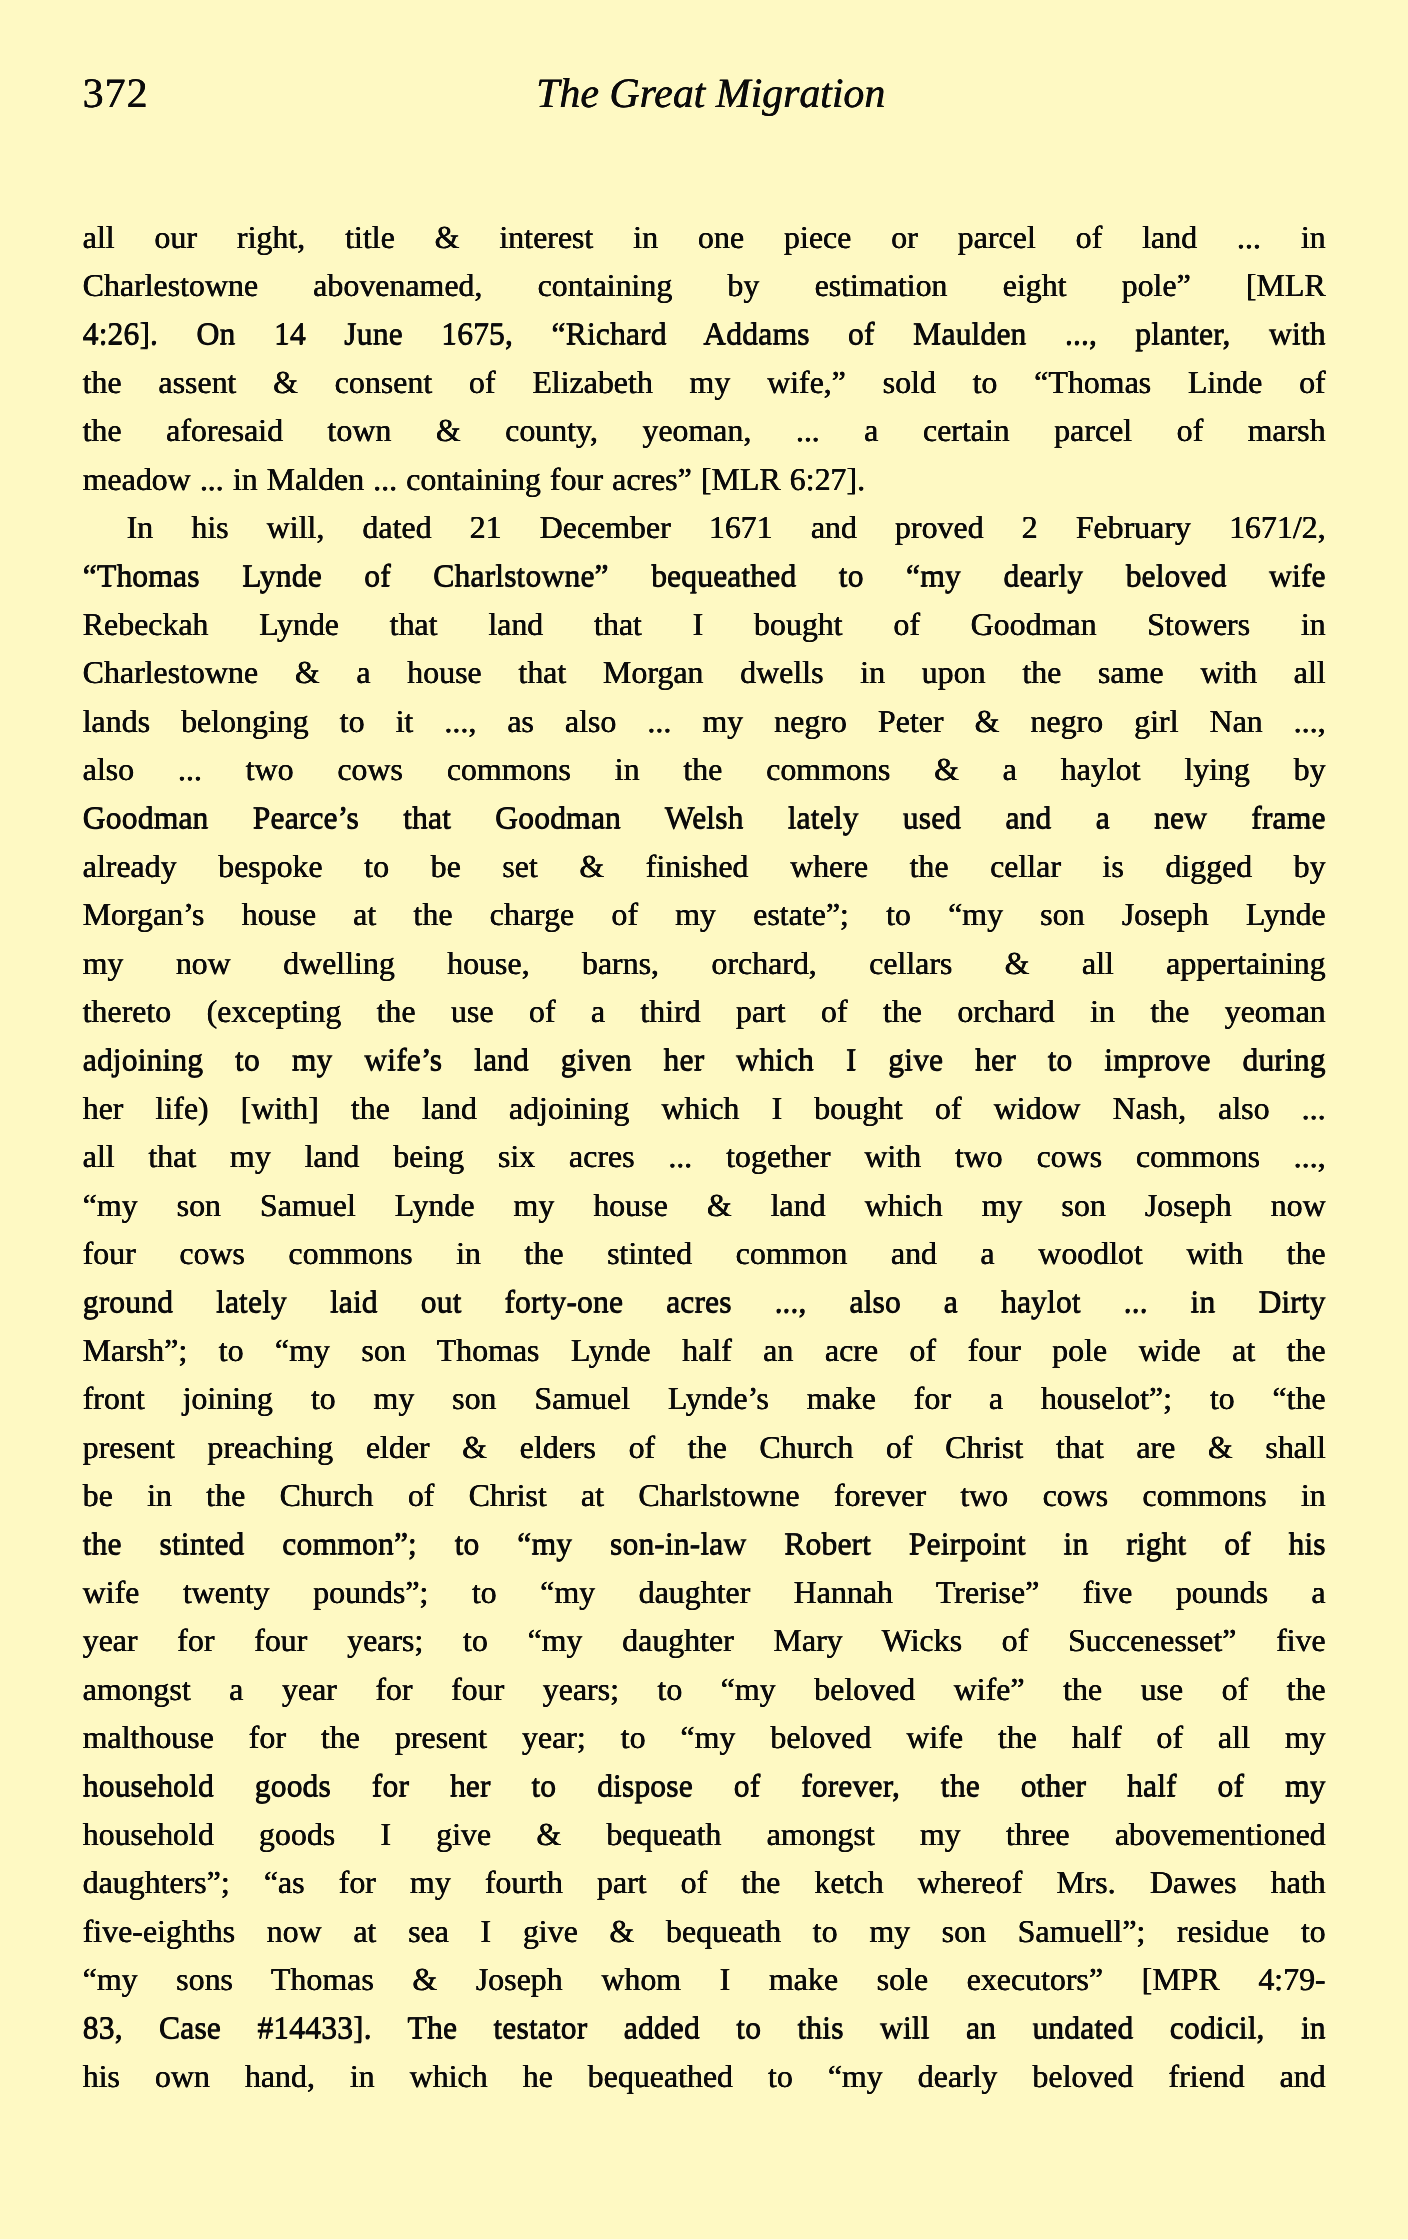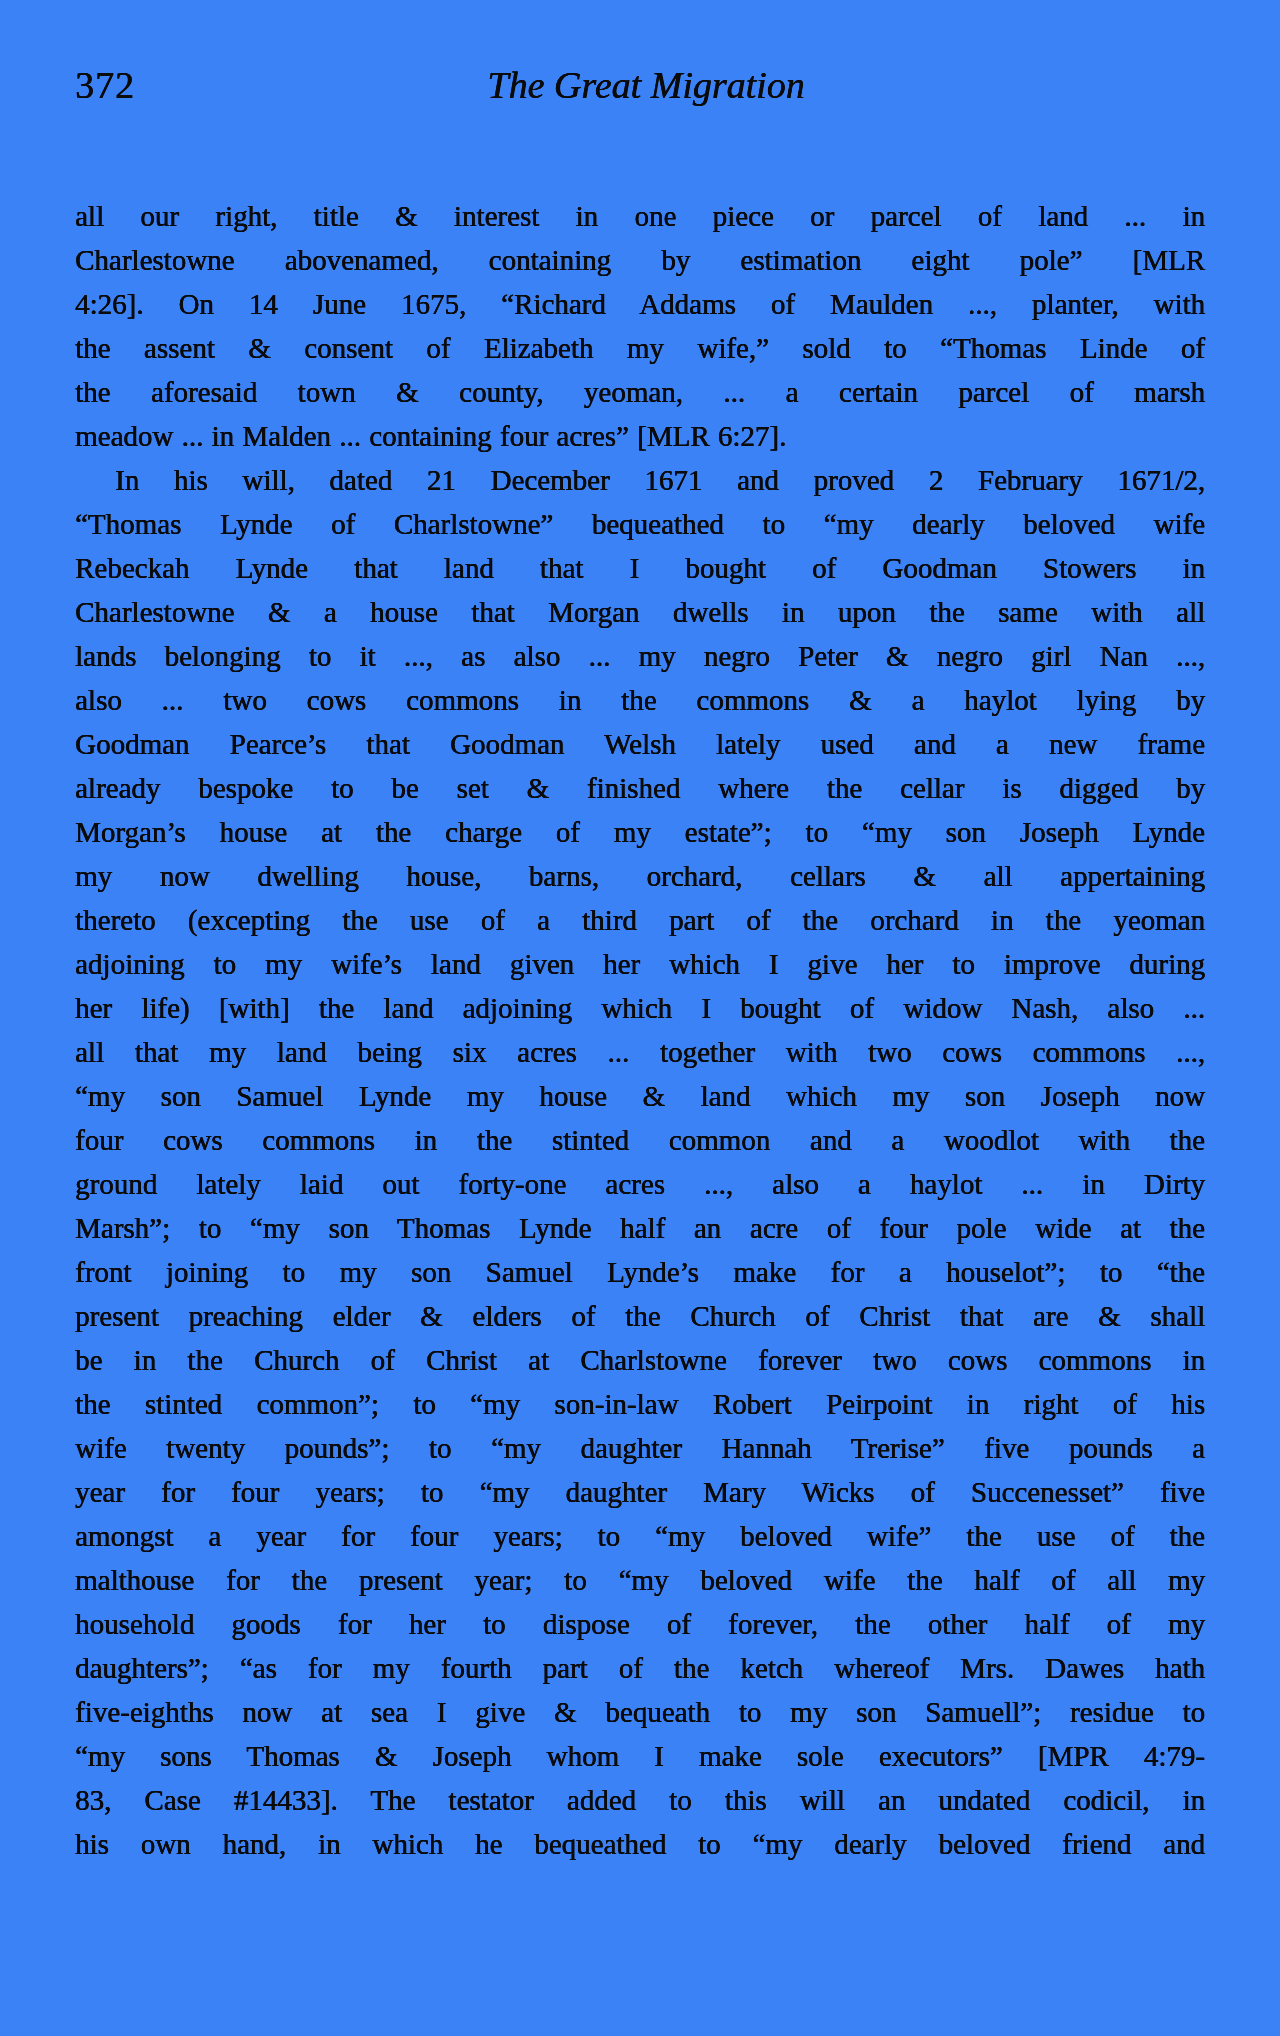--- a/index.html
+++ b/index.html
@@ -4,21 +4,21 @@
 <style>
   html, body {
     margin: 0;
     padding: 0;
     background: #ffffff;
   }
   .page {
     position: relative;
     width: 1280px;
     height: 2036px;
-    background: #3b82f6;
+    background: #fef9c3;
     overflow: hidden;
     font-family: "Liberation Serif", "DejaVu Serif", serif;
     color: #0b0b0b;
     
     text-shadow: 0.45px 0 0 currentColor, 0 0.35px 0 currentColor;
   }
   .header {
     position: absolute;
     top: 64px;
     left: 0;
@@ -104,19 +104,20 @@
       <div class="line just">Marsh”; to “my son Thomas Lynde half an acre of four pole wide at the</div>
       <div class="line just">front joining to my son Samuel Lynde’s make for a houselot”; to “the</div>
       <div class="line just">present preaching elder &amp; elders of the Church of Christ that are &amp; shall</div>
       <div class="line just">be in the Church of Christ at Charlstowne forever two cows commons in</div>
       <div class="line just">the stinted common”; to “my son-in-law Robert Peirpoint in right of his</div>
       <div class="line just">wife twenty pounds”; to “my daughter Hannah Trerise” five pounds a</div>
       <div class="line just">year for four years; to “my daughter Mary Wicks of Succenesset” five</div>
       <div class="line just">amongst a year for four years; to “my beloved wife” the use of the</div>
       <div class="line just">malthouse for the present year; to “my beloved wife the half of all my</div>
       <div class="line just">household goods for her to dispose of forever, the other half of my</div>
+      <div class="line just">household goods I give &amp; bequeath amongst my three abovementioned</div>
       <div class="line just">daughters”; “as for my fourth part of the ketch whereof Mrs. Dawes hath</div>
       <div class="line just">five-eighths now at sea I give &amp; bequeath to my son Samuell”; residue to</div>
       <div class="line just">“my sons Thomas &amp; Joseph whom I make sole executors” [MPR 4:79-</div>
       <div class="line just">83, Case #14433]. The testator added to this will an undated codicil, in</div>
       <div class="line just">his own hand, in which he bequeathed to “my dearly beloved friend and</div>
     </div>
 </div>
 
 </body></html>

